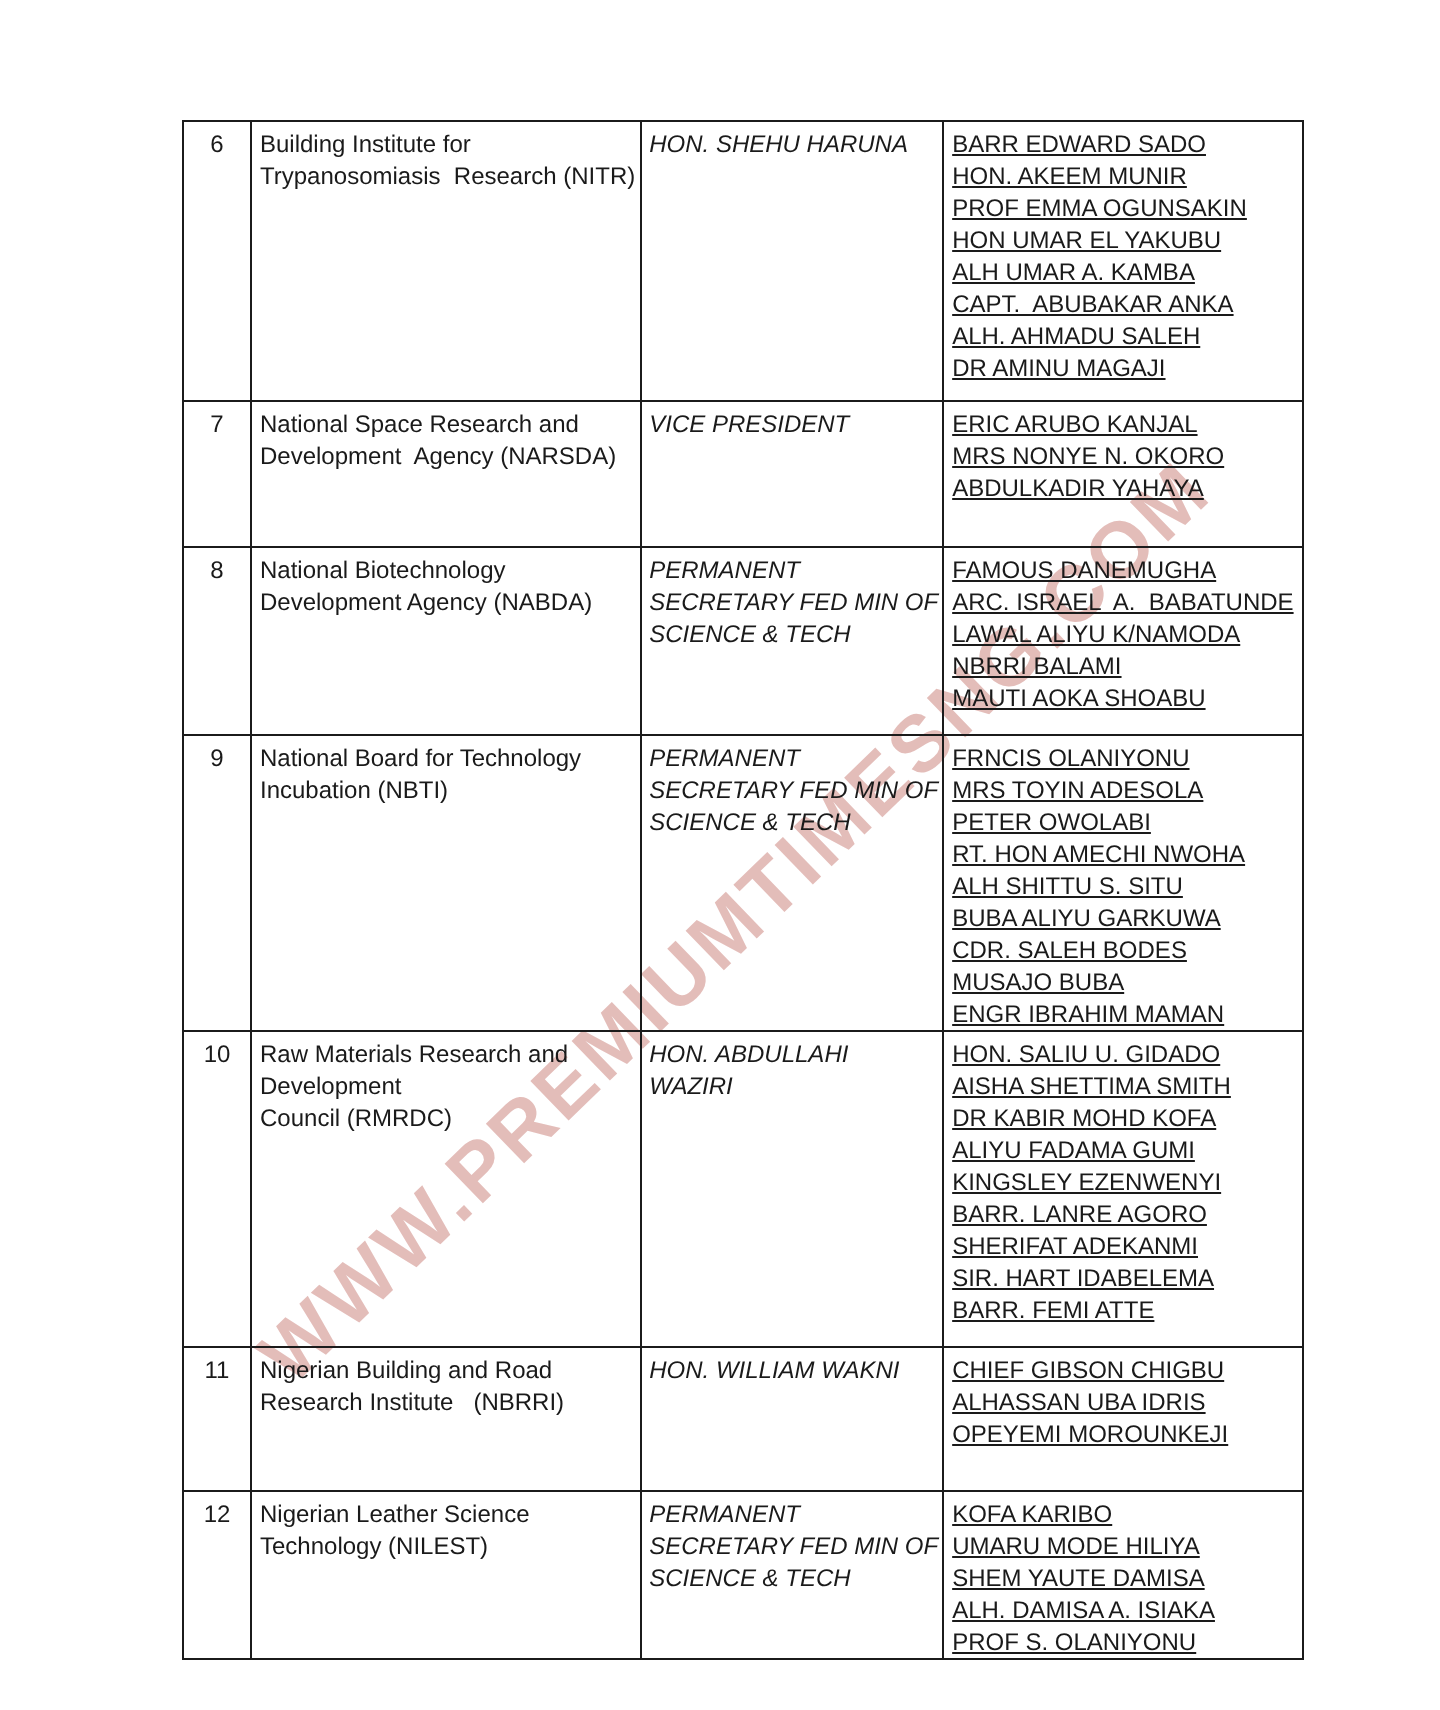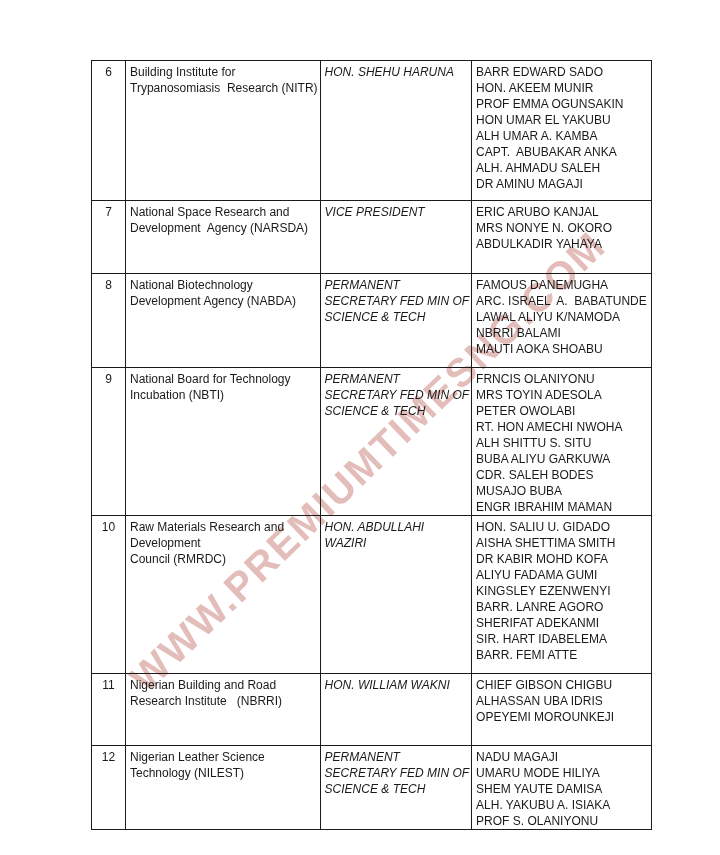--- a/index.html
+++ b/index.html
@@ -46,21 +46,21 @@
     vertical-align: top;
     padding: 3px 2px 0 4px;
     font-size: 12px;
     line-height: 16px;
     color: #1a1a1a;
     overflow: visible;
   }
   td.c-num   { width: 33px;  text-align: center; padding-left: 0; padding-right: 0; }
   td.c-inst  { width: 168px; }
   td.c-off   { width: 118px; font-style: italic; }
-  td.c-mem   { width: 173px; }
+  td.c-mem   { width: 173px; text-decoration: underline; }
   .line {
     white-space: pre;
   }
 </style>
 </head>
 <body>
 
 <div class="page">
   <div class="watermark" style="color: rgb(201, 125, 118);">WWW.PREMIUMTIMESNG.COM</div>
   <table class="doc-table">
@@ -191,22 +191,22 @@
     <td class="c-inst">
             <div class="line">Nigerian Leather Science</div>
             <div class="line">Technology (NILEST)</div>
           </td>
     <td class="c-off">
             <div class="line">PERMANENT</div>
             <div class="line">SECRETARY FED MIN OF</div>
             <div class="line">SCIENCE &amp; TECH</div>
           </td>
     <td class="c-mem">
-            <div class="line">NADU MAGAJI</div>
+            <div class="line">KOFA KARIBO</div>
             <div class="line">UMARU MODE HILIYA</div>
             <div class="line">SHEM YAUTE DAMISA</div>
-            <div class="line">ALH. YAKUBU A. ISIAKA</div>
+            <div class="line">ALH. DAMISA A. ISIAKA</div>
             <div class="line">PROF S. OLANIYONU</div>
           </td>
   </tr>
 </tbody>
   </table>
 </div>
 
 </body></html>

